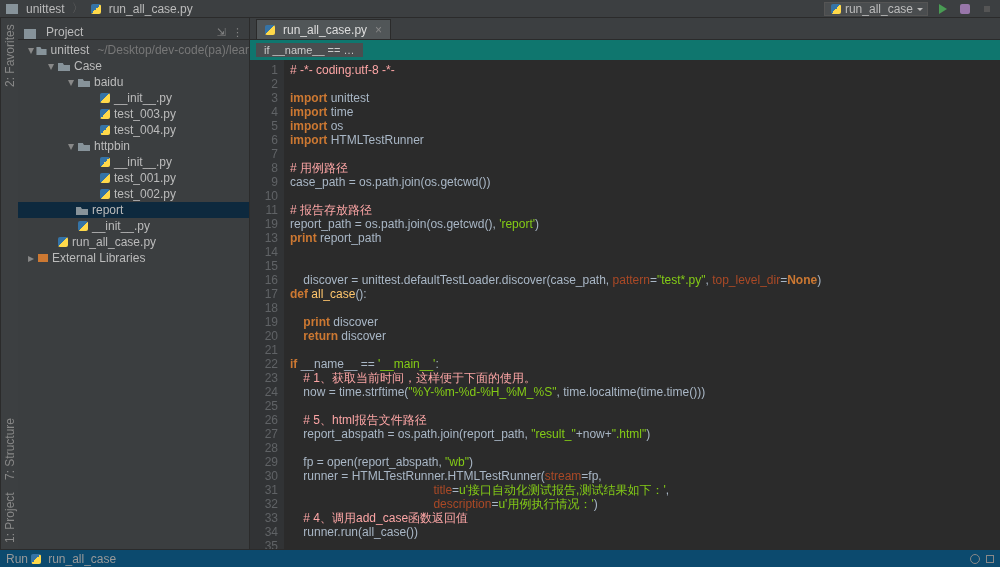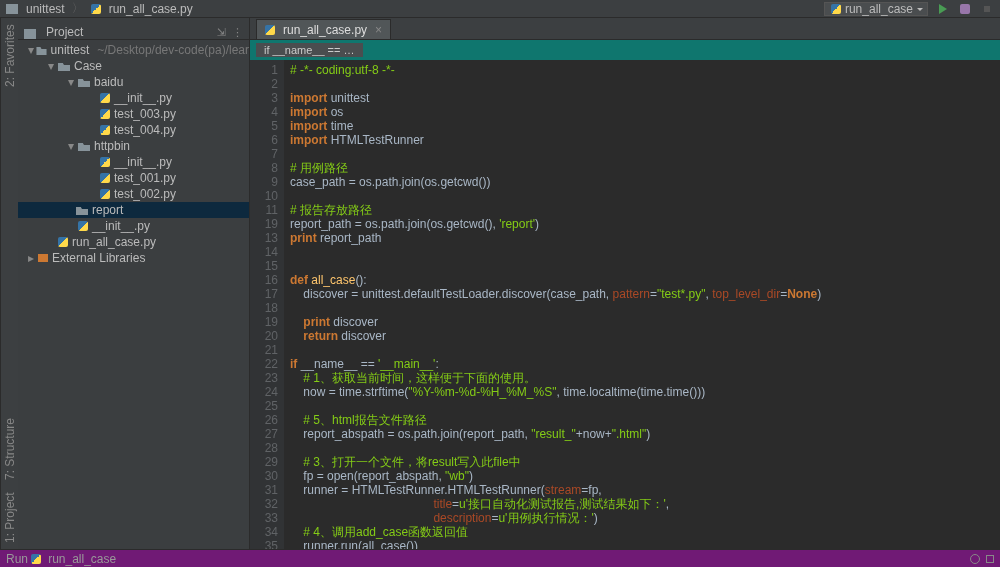--- a/index.html
+++ b/index.html
@@ -48,26 +48,26 @@
 .tab .x { color: #888; margin-left: 4px; }
 .crumbbar { height: 20px; background: #0f766e; display: flex; align-items: center; padding-left: 6px; }
 .crumbbar .chip { background: #4a4d4f; padding: 1px 8px; color: #ccc; font-size: 11px; }
 .code-wrap { flex: 1; display: flex; background: #2b2b2b; font-family: Menlo, Consolas, monospace; font-size: 12px; overflow: auto; }
 .gutter { width: 34px; text-align: right; padding: 3px 6px 3px 0; color: #606366; background: #313335; user-select: none; }
 .gutter div { height: 14px; line-height: 14px; }
 .lines { padding: 3px 0 3px 6px; flex: 1; color: #a9b7c6; }
 .lines div { height: 14px; line-height: 14px; white-space: pre; }
 .kw { color: #cc7832; font-weight: bold; }
 .str { color: #84cc16; }
-.cm { color: #84cc16; }
+.cm { color: #fca5a5; }
 .fn { color: #ffc66d; }
 .par { color: #aa4926; }
 
 
-.bottom { height: 18px; background: #701a75; border-top: 1px solid #2b2b2b; display: flex; align-items: center; padding: 0 6px; color: #999; font-size: 11px; }
+.bottom { height: 18px; background: #0c4a6e; border-top: 1px solid #2b2b2b; display: flex; align-items: center; padding: 0 6px; color: #999; font-size: 11px; }
 .bottom .right { margin-left: auto; display: flex; gap: 6px; align-items: center; }
 .gear { width: 10px; height: 10px; border: 1px solid #888; border-radius: 50%; position: relative; }
 .lock { width: 8px; height: 8px; border: 1px solid #888; }
 
 .proj-icon { width:12px; height:10px; display:inline-block; background:#87939a; margin-right:4px; }
 </style>
 </head>
 <body>
 
 <div class="frame">
@@ -232,46 +232,45 @@
             <div>31</div>
             <div>32</div>
             <div>33</div>
             <div>34</div>
             <div>35</div>
           </div>
         <div class="lines" id="lines">
             <div><span class="cm"># -*- coding:utf-8 -*-</span></div>
             <div></div>
             <div><span class="kw">import</span> unittest</div>
+            <div><span class="kw">import</span> time</div>
             <div><span class="kw">import</span> os</div>
-            <div><span class="kw">import</span> time</div>
             <div><span class="kw">import</span> HTMLTestRunner</div>
             <div></div>
             <div><span class="cm"># 用例路径</span></div>
             <div>case_path = os.path.join(os.getcwd())</div>
             <div></div>
             <div><span class="cm"># 报告存放路径</span></div>
             <div>report_path = os.path.join(os.getcwd(), <span class="str">'report'</span>)</div>
             <div><span class="kw">print</span> report_path</div>
             <div></div>
             <div></div>
+            <div>    discover = unittest.defaultTestLoader.discover(case_path, <span class="par">pattern</span>=<span class="str">"test*.py"</span>, <span class="par">top_level_dir</span>=<span class="kw">None</span>)</div>
             <div><span class="kw">def</span> <span class="fn">all_case</span>():</div>
-            <div>    discover = unittest.defaultTestLoader.discover(case_path, <span class="par">pattern</span>=<span class="str">"test*.py"</span>, <span class="par">top_level_dir</span>=<span class="kw">None</span>)</div>
             <div></div>
             <div>    <span class="kw">print</span> discover</div>
             <div>    <span class="kw">return</span> discover</div>
             <div></div>
             <div><span class="kw">if</span> __name__ == <span class="str">'__main__'</span>:</div>
             <div>    <span class="cm"># 1、获取当前时间，这样便于下面的使用。</span></div>
             <div>    now = time.strftime(<span class="str">"%Y-%m-%d-%H_%M_%S"</span>, time.localtime(time.time()))</div>
             <div></div>
             <div>    <span class="cm"># 5、html报告文件路径</span></div>
             <div>    report_abspath = os.path.join(report_path, <span class="str">"result_"</span>+now+<span class="str">".html"</span>)</div>
             <div></div>
-            <div>    <span class="cm"># 3、打开一个文件，将result写入此file中</span></div>
             <div>    fp = open(report_abspath, <span class="str">"wb"</span>)</div>
             <div>    runner = HTMLTestRunner.HTMLTestRunner(<span class="par">stream</span>=fp,</div>
             <div>                                           <span class="par">title</span>=<span class="str">u'接口自动化测试报告,测试结果如下：'</span>,</div>
             <div>                                           <span class="par">description</span>=<span class="str">u'用例执行情况：'</span>)</div>
             <div>    <span class="cm"># 4、调用add_case函数返回值</span></div>
             <div>    runner.run(all_case())</div>
           </div>
       </div>
     </div>
   </div>

